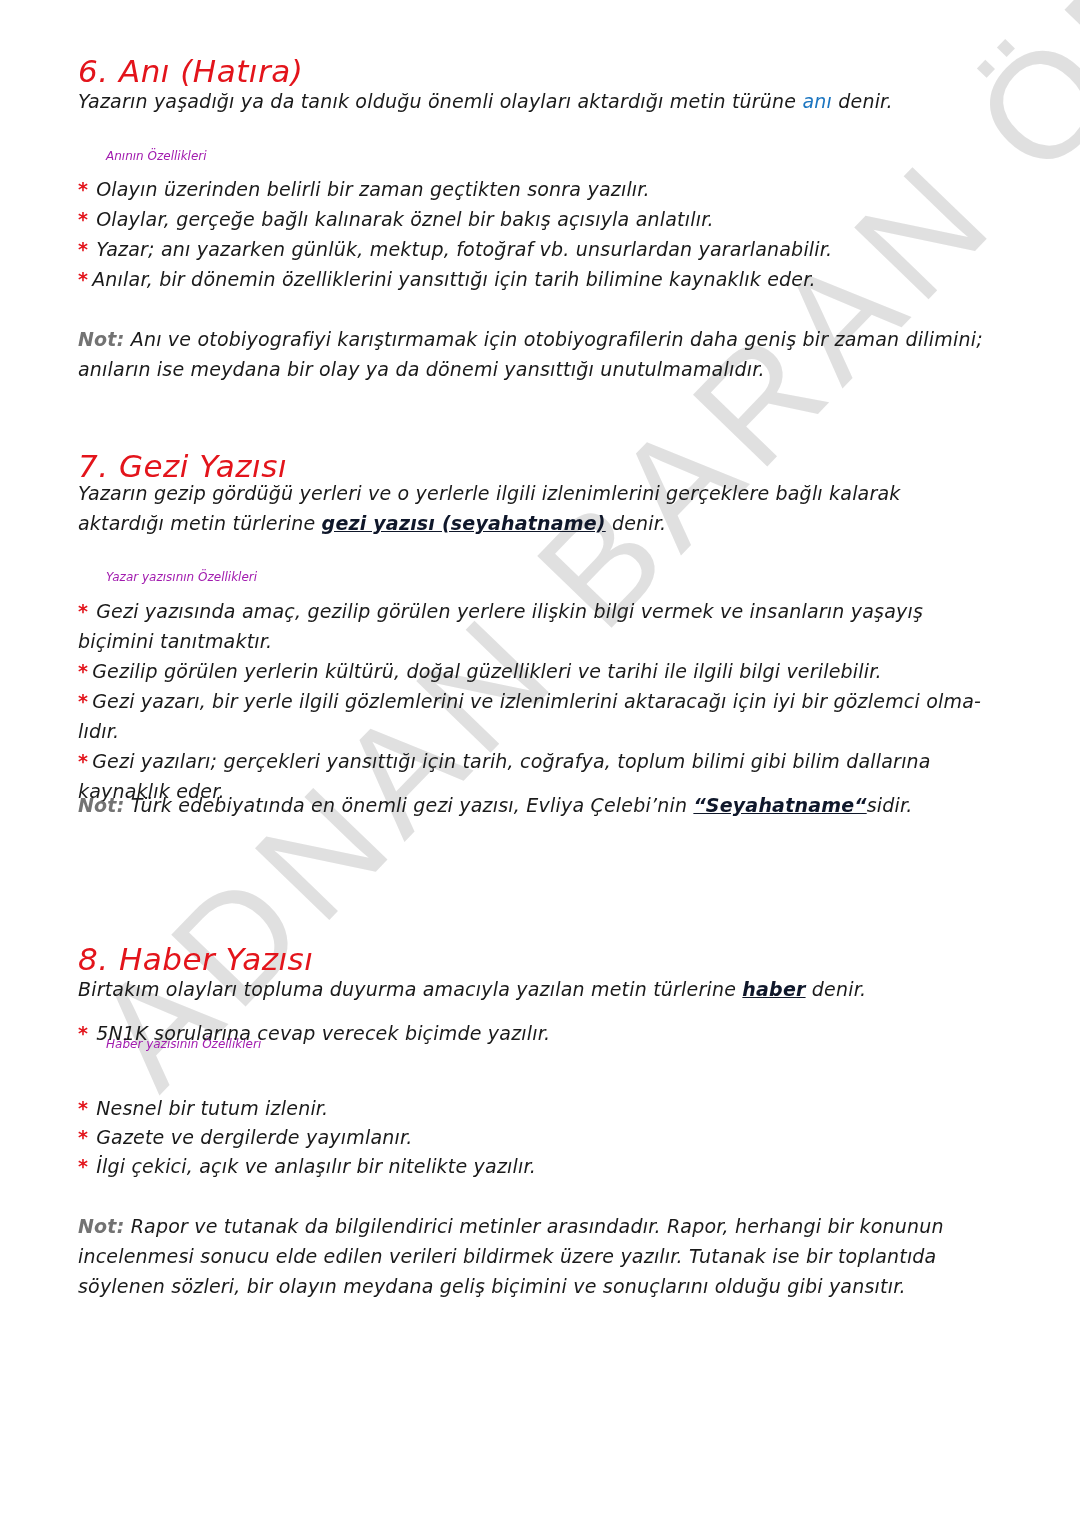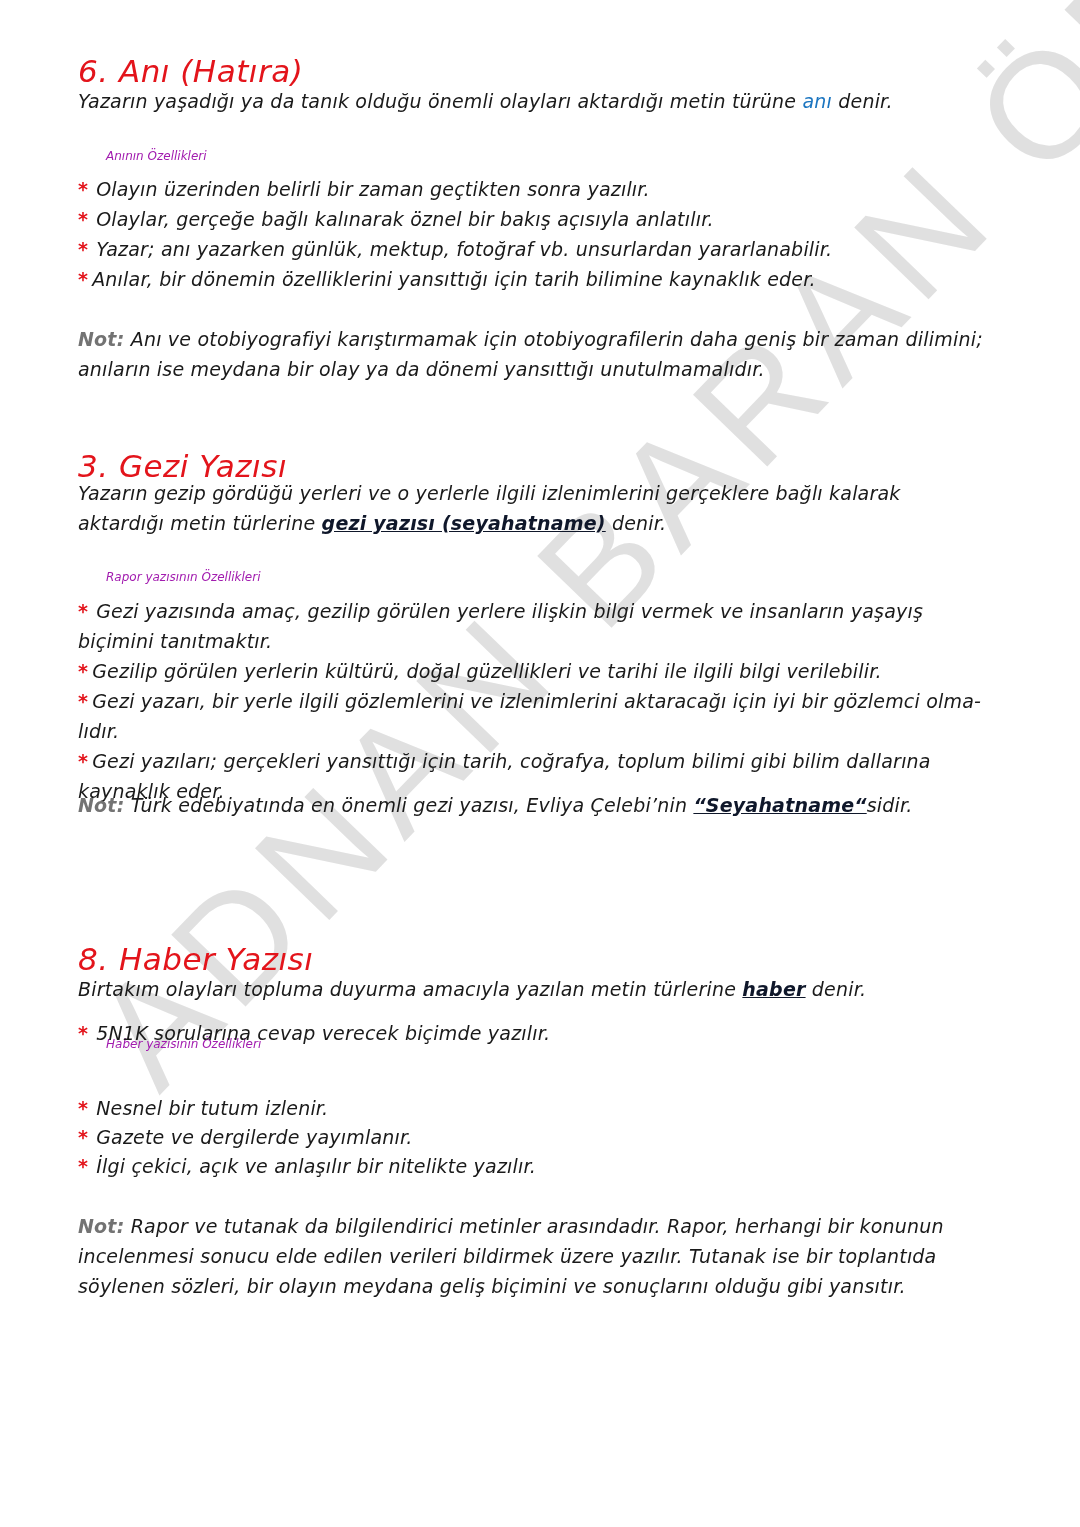--- a/index.html
+++ b/index.html
@@ -29,25 +29,25 @@
 
   <div class="sub" style="top:149px">Anının Özellikleri</div>
   <div class="line" style="top:174px"><span class="star">*</span><span>Olayın üzerinden belirli bir zaman geçtikten sonra yazılır.</span></div>
   <div class="line" style="top:204px"><span class="star">*</span><span>Olaylar, gerçeğe bağlı kalınarak öznel bir bakış açısıyla anlatılır.</span></div>
   <div class="line" style="top:234px"><span class="star">*</span><span>Yazar; anı yazarken günlük, mektup, fotoğraf vb. unsurlardan yararlanabilir.</span></div>
   <div class="line" style="top:264px"><span class="star" style="margin-right:4px">*</span><span>Anılar, bir dönemin özelliklerini yansıttığı için tarih bilimine kaynaklık eder.</span></div>
 
   <div class="line" style="top:324px"><span class="note-lbl">Not:</span> <span>Anı ve otobiyografiyi karıştırmamak için otobiyografilerin daha geniş bir zaman dilimini;</span></div>
   <div class="line" style="top:354px">anıların ise meydana bir olay ya da dönemi yansıttığı unutulmamalıdır.</div>
 
-  <div class="h" style="top:435px">3. Gezi Yazısı</div>
+  <div class="h" style="top:435px">7. Gezi Yazısı</div>
   <div class="line" style="top:478px">Yazarın gezip gördüğü yerleri ve o yerlerle ilgili izlenimlerini gerçeklere bağlı kalarak</div>
   <div class="line" style="top:508px"><span>aktardığı metin türlerine </span><span class="hlb">gezi yazısı (seyahatname)</span><span> denir.</span></div>
 
-  <div class="sub" style="top:570px">Rapor yazısının Özellikleri</div>
+  <div class="sub" style="top:570px">Yazar yazısının Özellikleri</div>
   <div class="line" style="top:596px"><span class="star">*</span><span>Gezi yazısında amaç, gezilip görülen yerlere ilişkin bilgi vermek ve insanların yaşayış</span></div>
   <div class="line" style="top:626px">biçimini tanıtmaktır.</div>
   <div class="line" style="top:656px"><span class="star" style="margin-right:4px">*</span><span>Gezilip görülen yerlerin kültürü, doğal güzellikleri ve tarihi ile ilgili bilgi verilebilir.</span></div>
   <div class="line" style="top:686px"><span class="star" style="margin-right:4px">*</span><span>Gezi yazarı, bir yerle ilgili gözlemlerini ve izlenimlerini aktaracağı için iyi bir gözlemci olma-</span></div>
   <div class="line" style="top:716px">lıdır.</div>
   <div class="line" style="top:746px"><span class="star" style="margin-right:4px">*</span><span>Gezi yazıları; gerçekleri yansıttığı için tarih, coğrafya, toplum bilimi gibi bilim dallarına</span></div>
   <div class="line" style="top:776px">kaynaklık eder.</div>
 
   <div class="line" style="top:790px"><span class="note-lbl">Not:</span> <span>Türk edebiyatında en önemli gezi yazısı, Evliya Çelebi’nin </span><span class="hlb">“Seyahatname“</span><span>sidir.</span></div>
 

